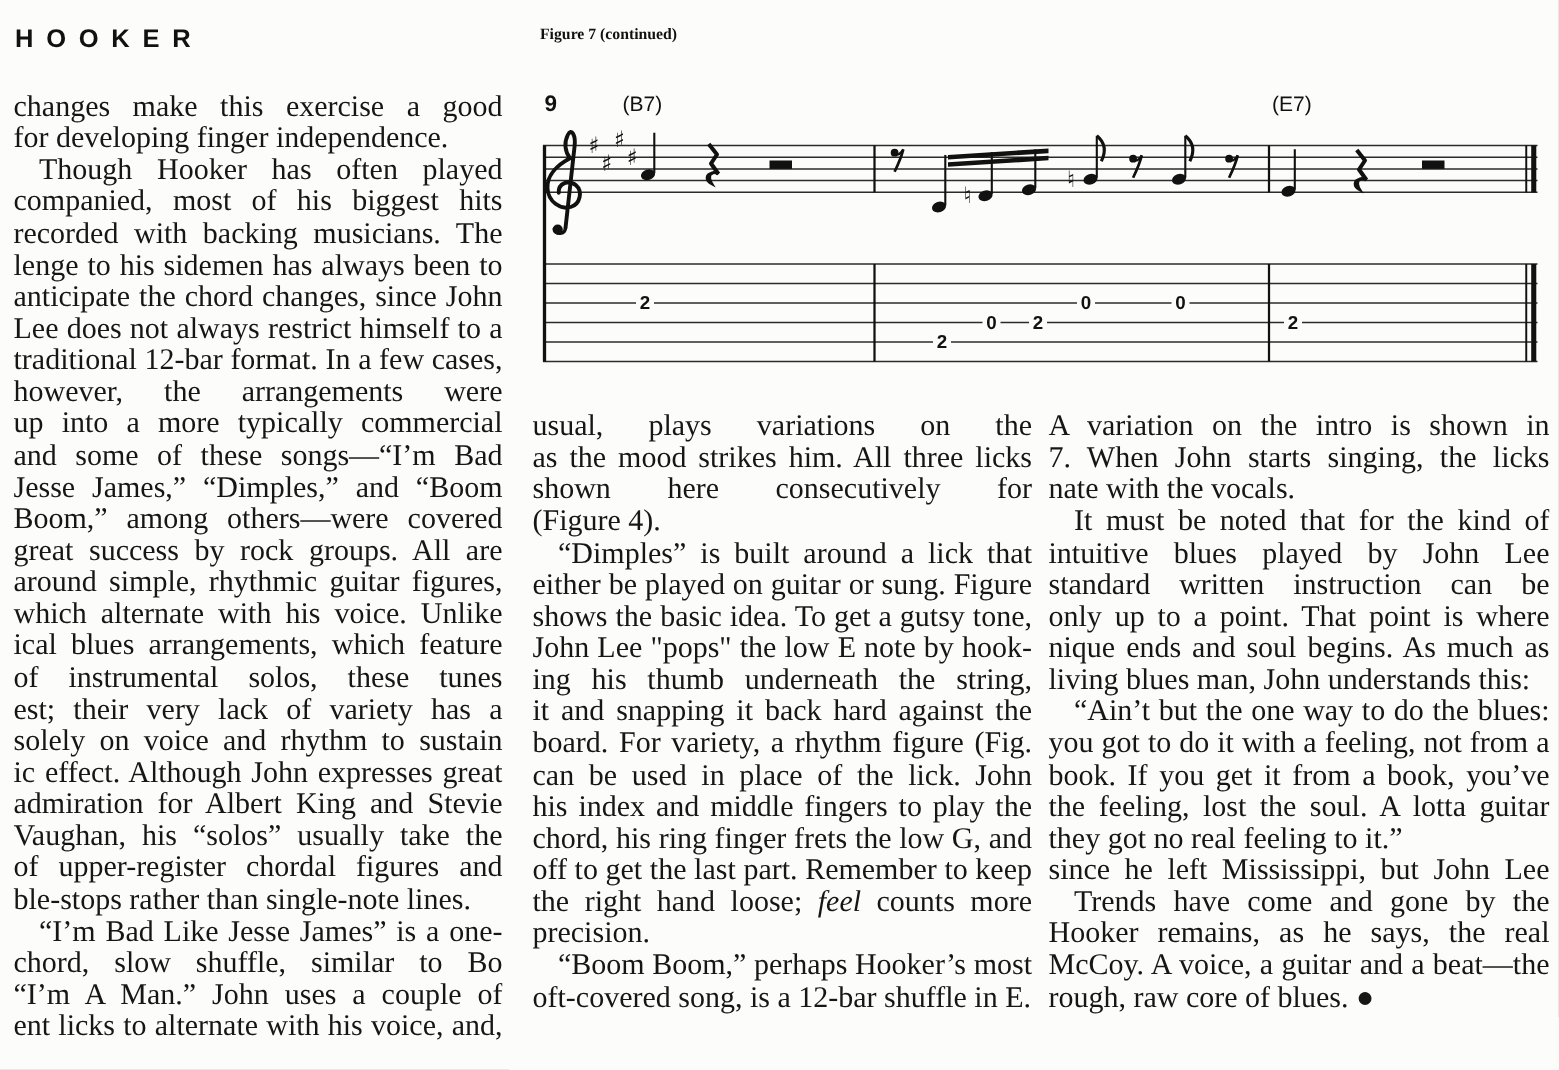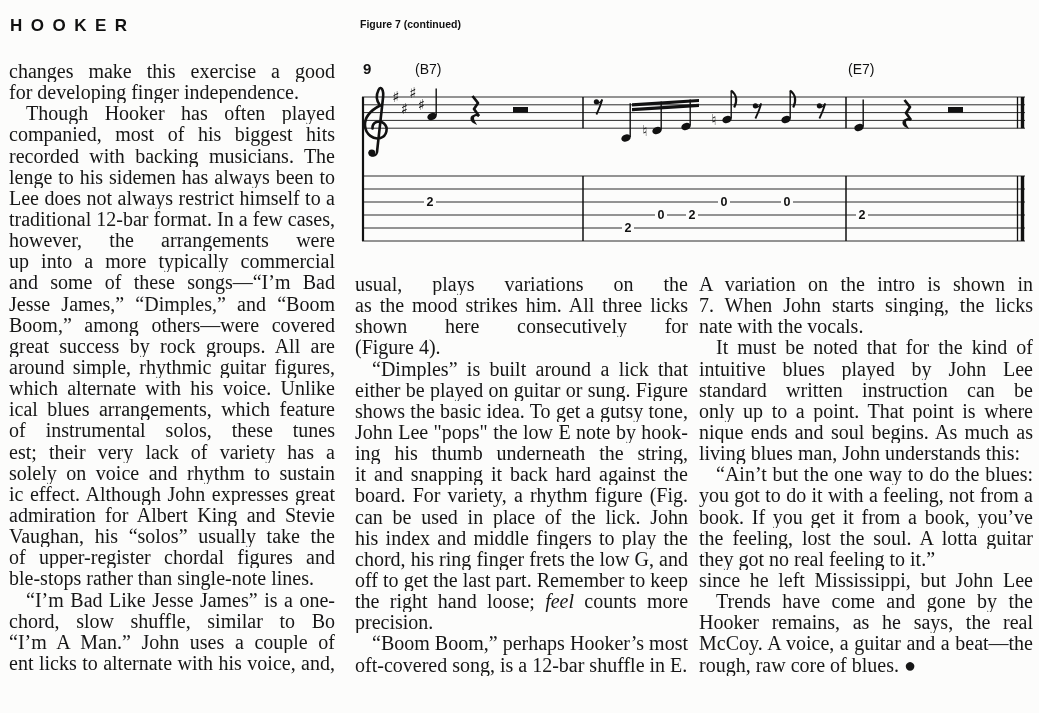--- a/index.html
+++ b/index.html
@@ -1,20 +1,20 @@
 <!DOCTYPE html>
 <html><head>
 <meta charset="utf-8">
 <style>
   html,body{margin:0;padding:0;background:#d8d8d8;}
   .page{position:relative;width:1039px;height:713px;background:#fcfcfb;
         font-family:"Liberation Serif",serif;color:#161616;overflow:hidden;}
   .running-head{position:absolute;left:10px;top:16px;font-family:"Liberation Sans",sans-serif;
         font-weight:bold;font-size:17px;letter-spacing:8.5px;color:#111;}
-  .fig-label{position:absolute;left:360px;top:18px;font-family:Liberation Sans, sans-serif;
+  .fig-label{position:absolute;left:360px;top:18px;font-family:Liberation Serif, serif;
         font-weight:bold;font-size:10.5px;color:#111;}
   #music-svg{position:absolute;left:0;top:0;}
   .mnum{font:bold 15px "Liberation Sans",sans-serif;fill:#111;}
   .chord{font:14px "Liberation Sans",sans-serif;fill:#111;}
   .fret{font:bold 12.5px "Liberation Sans",sans-serif;fill:#111;}
   .acc{font:15px "DejaVu Sans",sans-serif;fill:#111;}
   .col{position:absolute;font-size:20px;line-height:21.15px;}
   .line{text-align:justify;text-align-last:justify;height:21.15px;overflow:hidden;}
   .line.end{text-align-last:left;}
   .line.in{text-indent:17px;}
@@ -111,20 +111,21 @@
       </g>
   </svg>
 
   <div id="col1" class="col" style="left:9px;top:61px;width:326px;">
       <div class="line">changes make this exercise a good vehicle</div>
       <div class="line end">for developing finger independence.</div>
       <div class="line in">Though Hooker has often played unac-</div>
       <div class="line">companied, most of his biggest hits were</div>
       <div class="line">recorded with backing musicians. The chal-</div>
       <div class="line">lenge to his sidemen has always been to</div>
+      <div class="line">anticipate the chord changes, since John</div>
       <div class="line">Lee does not always restrict himself to a</div>
       <div class="line">traditional 12-bar format. In a few cases,</div>
       <div class="line">however, the arrangements were tightened</div>
       <div class="line">up into a more typically commercial sound,</div>
       <div class="line">and some of these songs—“I’m Bad Like</div>
       <div class="line">Jesse James,” “Dimples,” and “Boom</div>
       <div class="line">Boom,” among others—were covered with</div>
       <div class="line">great success by rock groups. All are based</div>
       <div class="line">around simple, rhythmic guitar figures,</div>
       <div class="line">which alternate with his voice. Unlike typ-</div>

